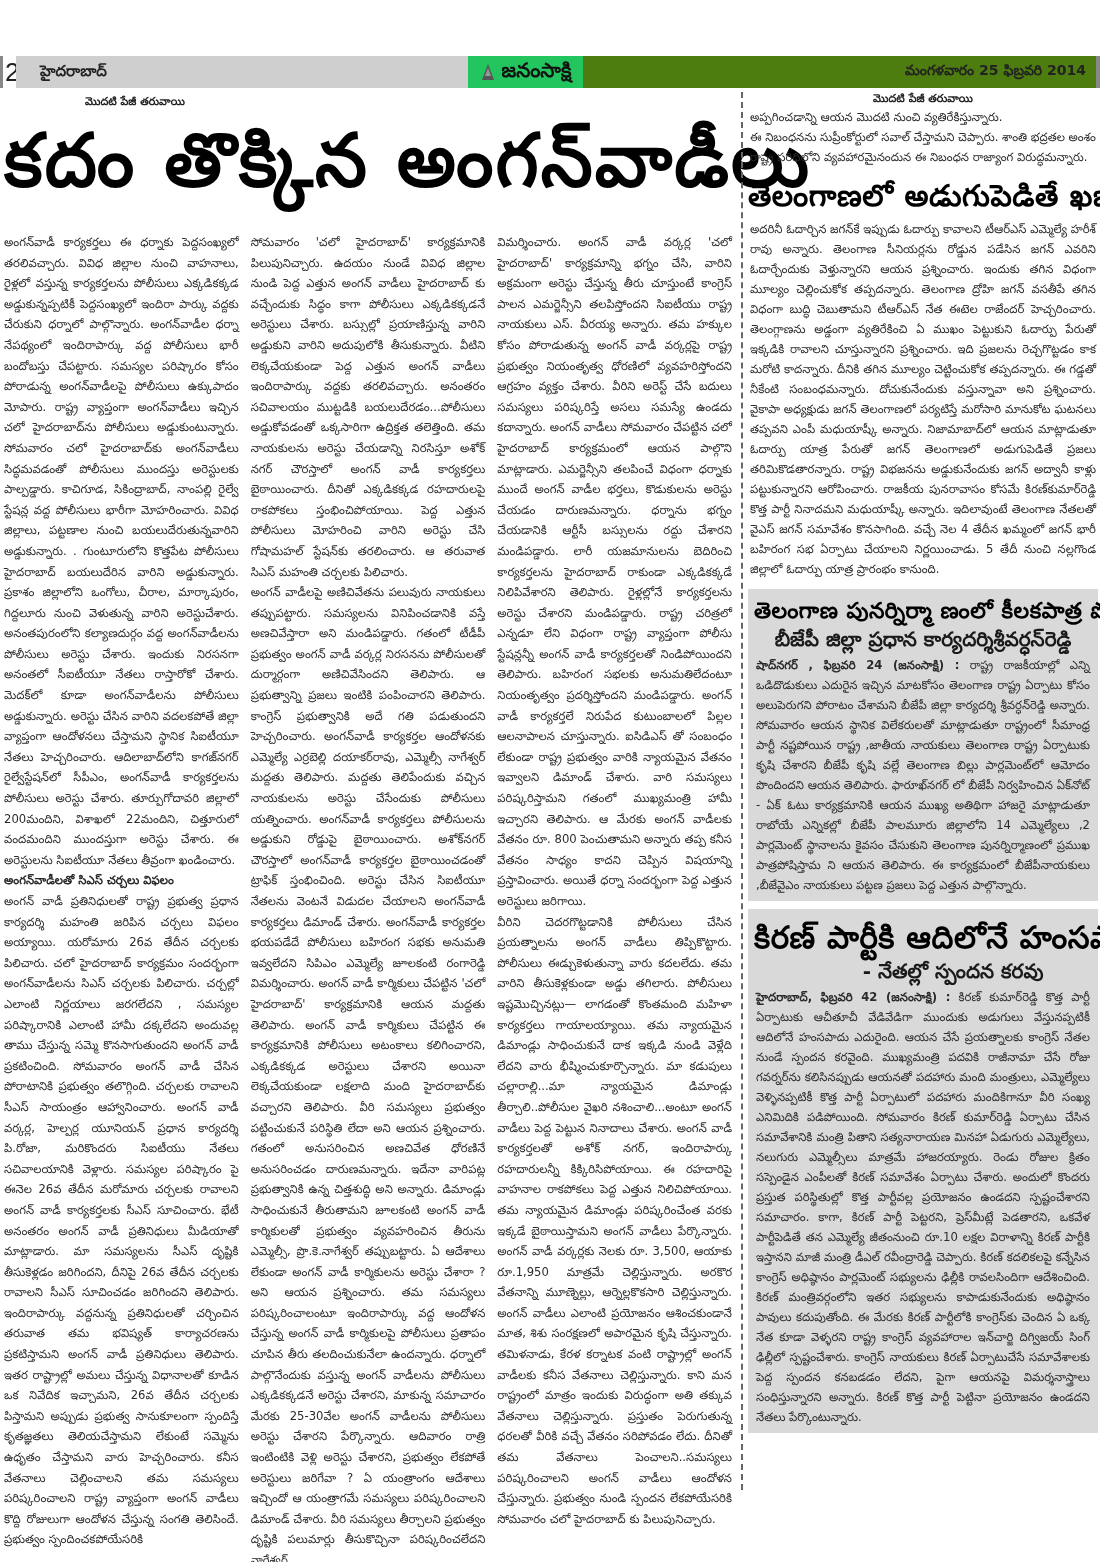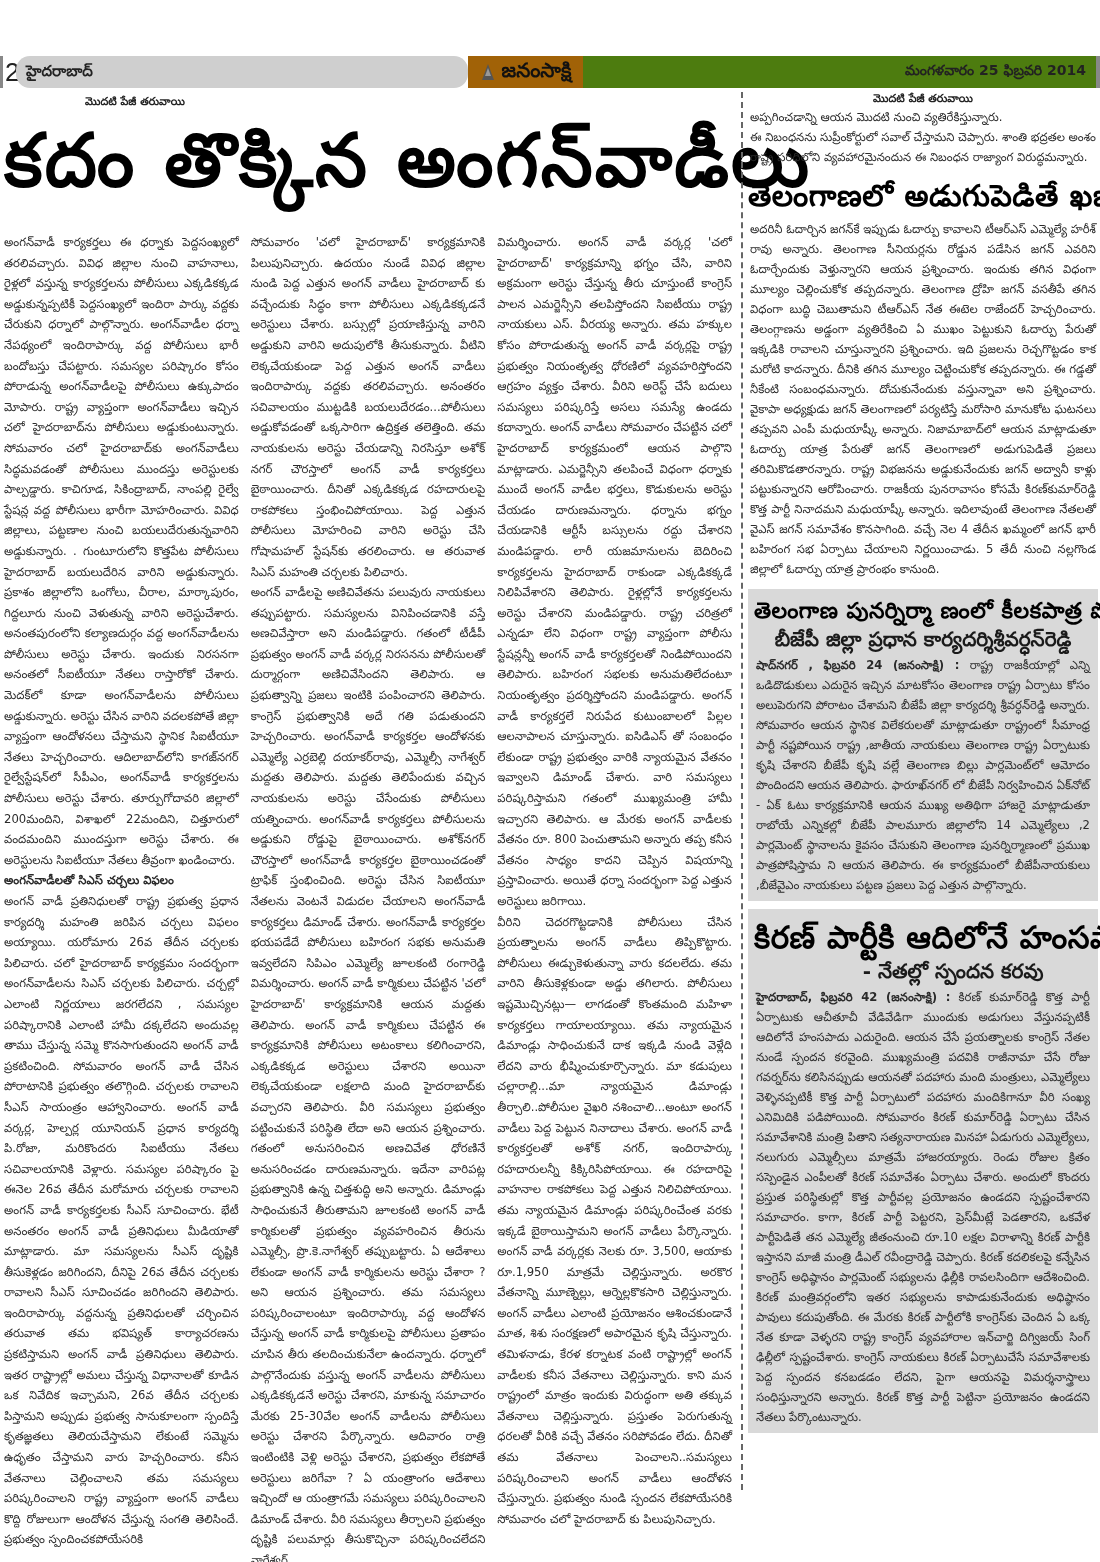--- a/index.html
+++ b/index.html
@@ -10,24 +10,24 @@
     position: absolute; left: 0; top: 56px; width: 1100px; height: 32px;
     display: flex; align-items: stretch;
   }
   .page-num {
     width: 16px; background: #fff; font-family: "Liberation Sans", sans-serif;
     font-size: 26px; line-height: 32px; text-align: center; color: #222;
     border-left: 3px solid #888; padding-left: 2px;
   }
   .band-left {
     flex: 0 0 452px; background: #cfcfcf; display: flex; align-items: center;
-    padding-left: 10px; font-size: 15px; font-weight: bold; color: #222; border-radius: 14px;
+    padding-left: 24px; font-size: 15px; font-weight: bold; color: #222;
   }
   .logo {
-    flex: 0 0 115px; background: #a16207; display: flex; align-items: center; justify-content: center;
+    flex: 0 0 115px; background: #22c55e; display: flex; align-items: center; justify-content: center;
     font-size: 20px; font-weight: bold; color: #111; gap: 6px;
   }
   .logo-mark { width: 16px; height: 20px; }
   .band-right {
     flex: 1; background: #4d7c0f; display: flex; align-items: center; justify-content: flex-end;
     padding-right: 10px; font-size: 14px; font-weight: bold; color: #222;
     border-right: 4px solid #888;
   }
 
   .main { position: absolute; left: 0; top: 92px; width: 736px; height: 1400px; }

